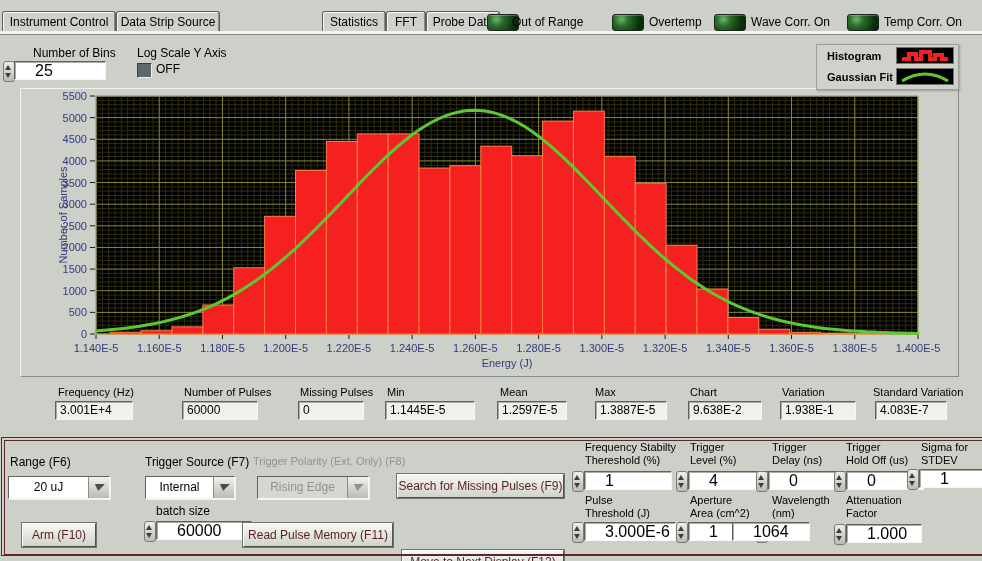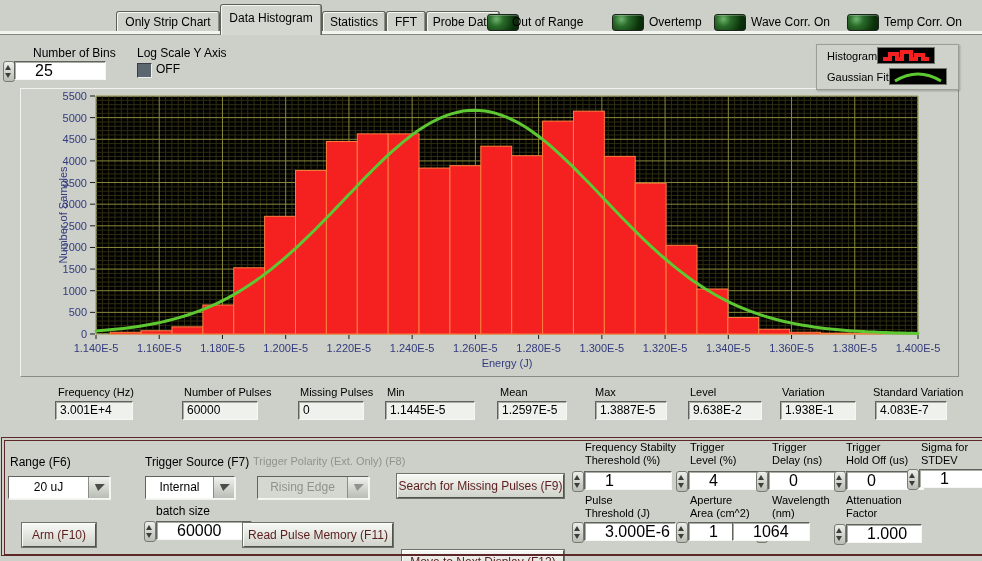--- a/index.html
+++ b/index.html
@@ -56,37 +56,37 @@
   .stat-box{position:absolute;top:401px;height:17px;background:#eff1ed;font-size:12px;
     line-height:17px;padding-left:4px;border:1px solid;border-color:#5f635b #f6f7f4 #f6f7f4 #5f635b;
     box-shadow:inset 1px 1px 0 #a9ada5;}
   
   #chart-frame{position:absolute;left:20px;top:88px;width:937px;height:287px;
     border-top:1px solid #f2f3f0;border-left:1px solid #f2f3f0;
     border-right:1px solid #898d85;border-bottom:1px solid #898d85;}
   
   #legend{position:absolute;left:816px;top:44px;width:141px;height:44px;z-index:6;
     background:#ced2cb;border:1px solid #9a9e96;box-shadow:1px 1px 2px rgba(0,0,0,.25);}
-  .leg-row{height:21px;display:flex;align-items:center;
-    padding:0 4px 0 10px;}
+  .leg-row{height:21px;display:flex;align-items:center;justify-content:space-between;
+    padding:0 4px 0 10px;font-weight:bold;}
   .leg-row .leg-txt{font-size:11px;}
   .leg-ico{width:56px;height:15px;background:#000;border:1px solid #70746b;}
   
   #bottom-frame{position:absolute;left:1px;top:437px;width:977px;height:113px;
     border:1px solid #5d2727;padding:2px;pointer-events:none;z-index:1;}
   #bottom-frame .in{width:100%;height:100%;border:1px solid #5d2727;}
 </style>
 </head>
 <body>
 
 <div id="app">
 
   <div class="tabbar-groove"></div>
-  <div class="tab" style="left:116px;width:102px">Only Strip Chart</div>
-  <div class="tab selected" style="left:220px;width:100px">Data Histogram</div>
+  <div class="tab" style="left:2px;width:112px">Instrument Control</div>
+  <div class="tab" style="left:116px;width:102px">Data Strip Source</div>
   <div class="tab" style="left:322px;width:62px">Statistics</div>
   <div class="tab" style="left:386px;width:38px">FFT</div>
   <div class="tab" style="left:426px;width:72px;overflow:hidden">Probe Data</div>
 
   <div class="led" style="left:487px"></div>
   <div class="led-lbl" style="left:512px">Out of Range</div>
   <div class="led" style="left:612px"></div>
   <div class="led-lbl" style="left:649px">Overtemp</div>
   <div class="led" style="left:714px"></div>
   <div class="led-lbl" style="left:751px">Wave Corr. On</div>
@@ -408,21 +408,21 @@
   <div class="stat-lbl" style="left:184px">Number of Pulses</div>
   <div class="stat-box" style="left:182px;width:70px">60000</div>
   <div class="stat-lbl" style="left:300px">Missing Pulses</div>
   <div class="stat-box" style="left:298px;width:60px">0</div>
   <div class="stat-lbl" style="left:387px">Min</div>
   <div class="stat-box" style="left:385px;width:84px">1.1445E-5</div>
   <div class="stat-lbl" style="left:500px">Mean</div>
   <div class="stat-box" style="left:497px;width:64px">1.2597E-5</div>
   <div class="stat-lbl" style="left:595px">Max</div>
   <div class="stat-box" style="left:595px;width:66px">1.3887E-5</div>
-  <div class="stat-lbl" style="left:690px">Level</div>
+  <div class="stat-lbl" style="left:690px">Chart</div>
   <div class="stat-box" style="left:688px;width:68px">9.638E-2</div>
   <div class="stat-lbl" style="left:782px">Variation</div>
   <div class="stat-box" style="left:780px;width:70px">1.938E-1</div>
   <div class="stat-lbl" style="left:873px">Standard Variation</div>
   <div class="stat-box" style="left:875px;width:66px">4.083E-7</div>
 
   <div id="bottom-frame">
       <div class="in"></div>
     </div>
 

